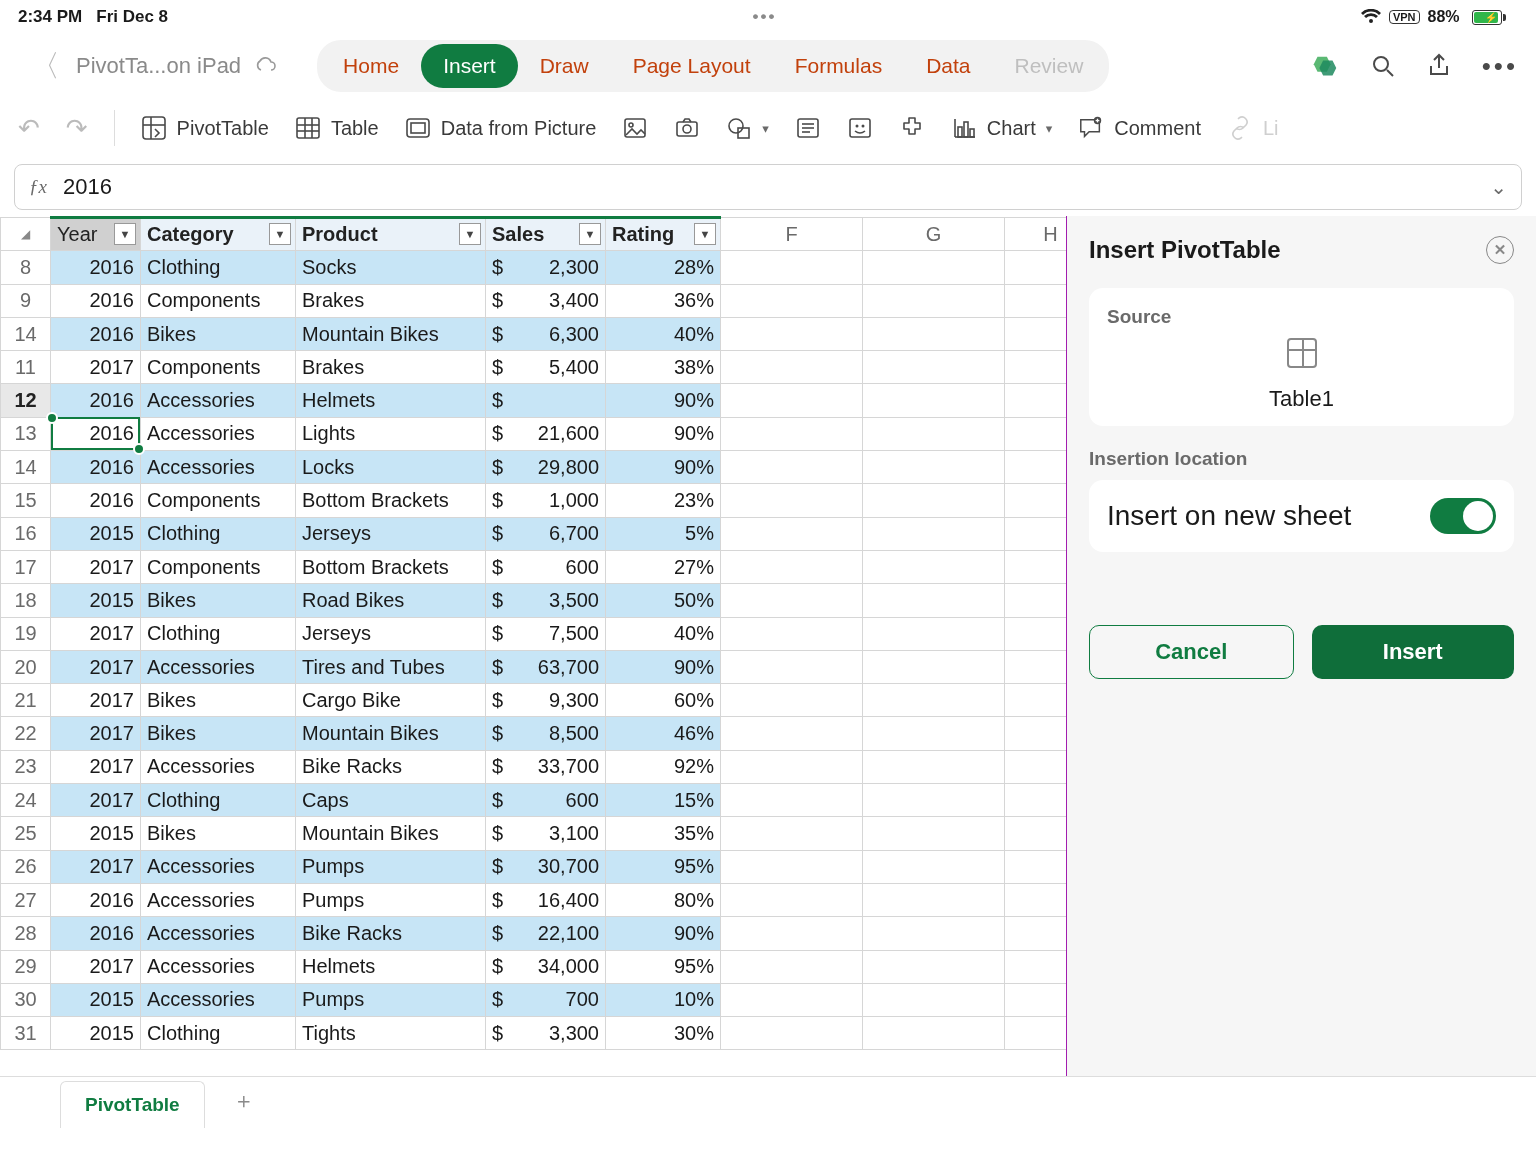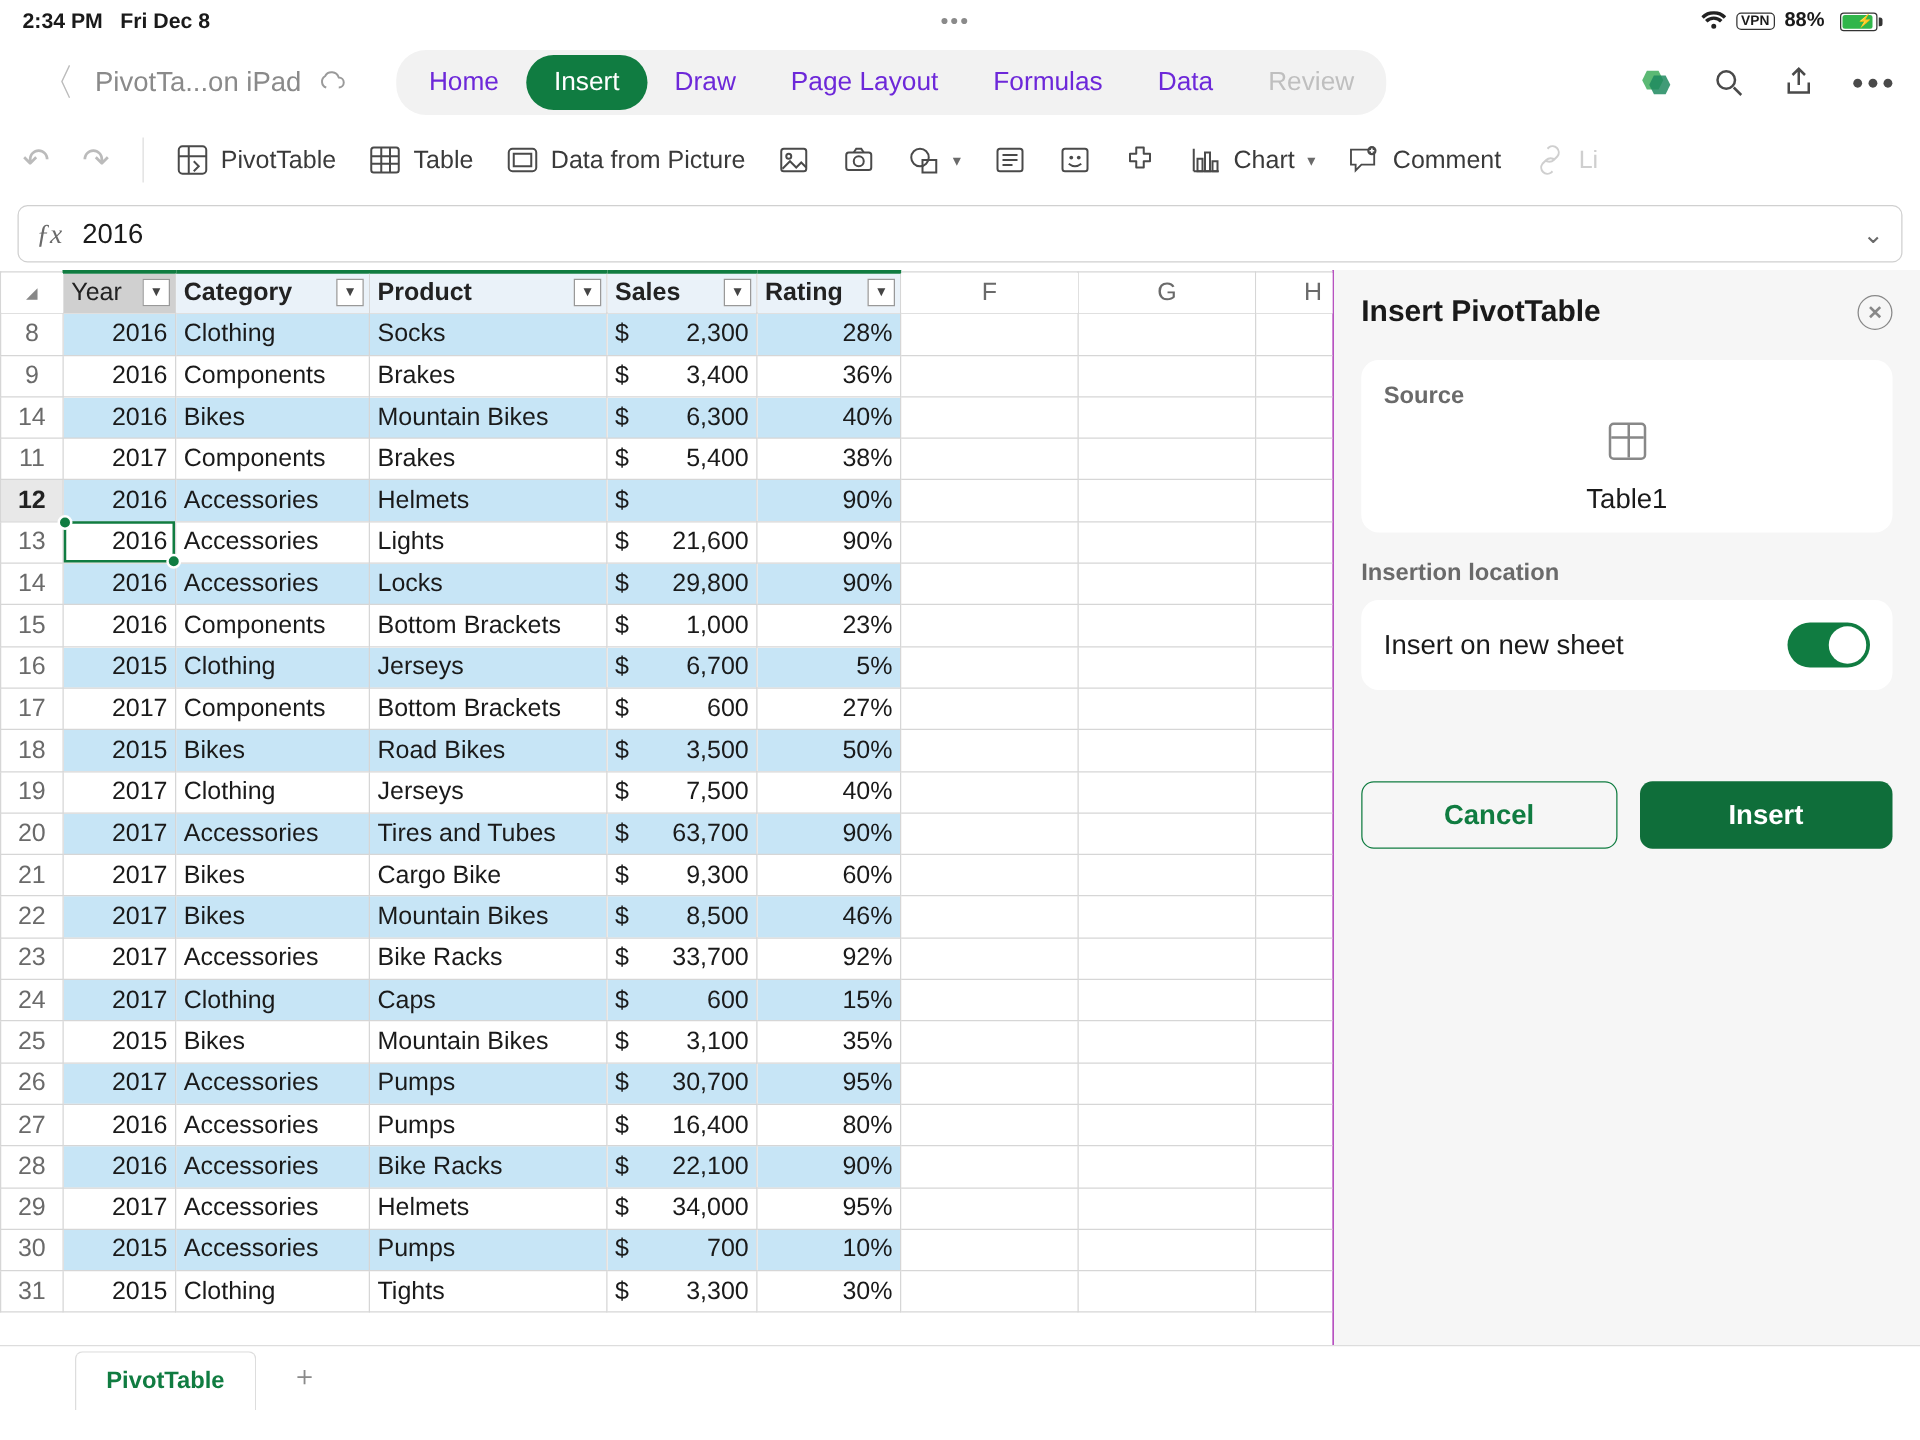--- a/index.html
+++ b/index.html
@@ -15,39 +15,39 @@
   .batt-fill{position:absolute; left:1px; top:1px; bottom:1px; width:88%; background:#30b64a; border-radius:2px;}
   .batt-tip{width:3px; height:7px; background:#333; border-radius:0 2px 2px 0; margin-left:1px;}
   .vpn{border:1.5px solid #333; border-radius:4px; font-size:11px; padding:0 3px; font-weight:700;}
   
   
   .titlebar{display:flex; align-items:center; height:64px; padding:0 18px;}
   .titlebar .back{color:#bbb; font-size:30px; padding:0 12px;}
   .titlebar .docname{color:#8a8a8a; font-size:22px; margin-left:4px;}
   .titlebar .cloud{color:#9a9a9a; margin-left:12px; font-size:22px;}
   .tabs{display:flex; background:#f2f2f2; border-radius:24px; margin-left:40px; padding:4px;align-items:center;}
-  .tab{padding:10px 22px; color:#6d28d9; font-size:21px; font-weight:500; border-radius:22px; cursor:pointer;}
+  .tab{padding:10px 22px; color:#c2410c; font-size:21px; font-weight:500; border-radius:22px; cursor:pointer;}
   .tab.active{background:#107c41; color:#fff;}
   .tab.trunc{color:#bfbfbf;}
   .titlebar .right{margin-left:auto; display:flex; gap:30px; align-items:center; color:#4a4a4a;}
   .copilot{width:30px;height:30px;}
   .ticon{font-size:26px;}
   
   
   .ribbon{display:flex; align-items:center; height:60px; padding:0 18px; gap:26px; color:#3a3a3a; font-size:20px;}
   .ribbon .divider{width:1px; height:36px; background:#ddd;}
   .ribbon .ritem{display:flex; align-items:center; gap:10px; cursor:pointer;}
   .ribbon .ricon{width:26px; height:26px; display:inline-flex; align-items:center; justify-content:center;}
   .ribbon .undo,.ribbon .redo{color:#bbb; font-size:26px;}
   .ribbon .faded{color:#cfcfcf;text-align:center;}
   
   
   .fbarwrap{padding:6px 14px 6px 14px; display:flex;}
   .fbar{flex:1; display:flex; align-items:center; border:1px solid #d0d0d0; border-radius:8px; height:46px; padding:0 14px;}
-  .fbar .fx{font-style:italic; font-family:"Times New Roman",serif; font-size:22px; color:#6a6a6a; margin-right:16px;}
+  .fbar .fx{font-style:italic; font-family:"Times New Roman",serif; font-size:19px; color:#6a6a6a; margin-right:16px;}
   .fbar .fval{font-size:22px;}
   .fbar .drop{margin-left:auto; color:#6a6a6a; font-size:20px;}
   
   
   .mainrow{display:flex; height:860px;}
   .gridwrap{flex:1; overflow:hidden; position:relative;}
   table{border-collapse:collapse; width:100%; table-layout:fixed;}
   th,td{border:1px solid #d6d6d6; height:33.3px; padding:0 6px; white-space:nowrap; overflow:hidden; font-size:20px;}
   th{background:#fff; font-weight:400; text-align:center; color:#6a6a6a; position:relative;}
   .rowhdr{width:50px; text-align:center; background:#fff; color:#6a6a6a;}
@@ -69,21 +69,21 @@
   .panel{width:470px; background:#f6f6f6; border-left:1px solid #a21caf; padding:20px 22px;}
   .panel h2{font-size:24px; font-weight:700; display:flex; align-items:center; margin-bottom:24px;}
   .panel .close{margin-left:auto; width:28px;height:28px;border:1.5px solid #888;border-radius:50%;display:flex;align-items:center;justify-content:center;color:#888;font-size:15px;cursor:pointer;}
   .panel .seclabel{color:#6a6a6a; font-size:19px; margin:4px 0 10px;font-weight:bold;}
   .panel .card{background:#fff; border-radius:14px; padding:14px 18px; display:flex; align-items:center; gap:18px; margin-bottom:22px;}
   .panel .tblicon{width:30px;height:30px;border:2px solid #888;border-radius:4px;display:inline-block;position:relative;}
   .panel .tblicon::before{content:"";position:absolute;left:0;right:0;top:9px;height:2px;background:#888;}
   .panel .tblicon::after{content:"";position:absolute;top:0;bottom:0;left:13px;width:2px;background:#888;}
   .panel .srcname{font-size:22px;}
   .panel .togglerow{display:flex; align-items:center; background:#fff; border-radius:14px; padding:18px 18px; margin-bottom:30px;}
-  .panel .togglerow span.lbl{font-size:22px;}
+  .panel .togglerow span.lbl{font-size:28px;}
   .toggle{margin-left:auto;width:66px;height:36px;background:#107c41;border-radius:18px;position:relative;cursor:pointer;}
   .toggle .knob{position:absolute;right:3px;top:3px;width:30px;height:30px;background:#fff;border-radius:50%;}
   .panel .btnrow{display:flex; gap:18px;}
   .panel .btn{flex:1;height:54px;border-radius:10px;display:flex;align-items:center;justify-content:center;font-size:22px;font-weight:600;cursor:pointer;margin-top:43px;}
   .panel .btn.cancel{border:1.5px solid #107c41;color:#107c41;background:#f6f6f6;}
   .panel .btn.insert{background:#0f6e3a;color:#fff;}
   
   
   .sheetbar{border-top:1px solid #ddd; height:52px; display:flex; align-items:flex-end; padding-left:60px;}
   .sheettab{padding:12px 24px; border:1px solid #ddd; border-bottom:none; border-radius:6px 6px 0 0; margin-right:8px; color:#107c41; font-weight:700; background:#fff;}

